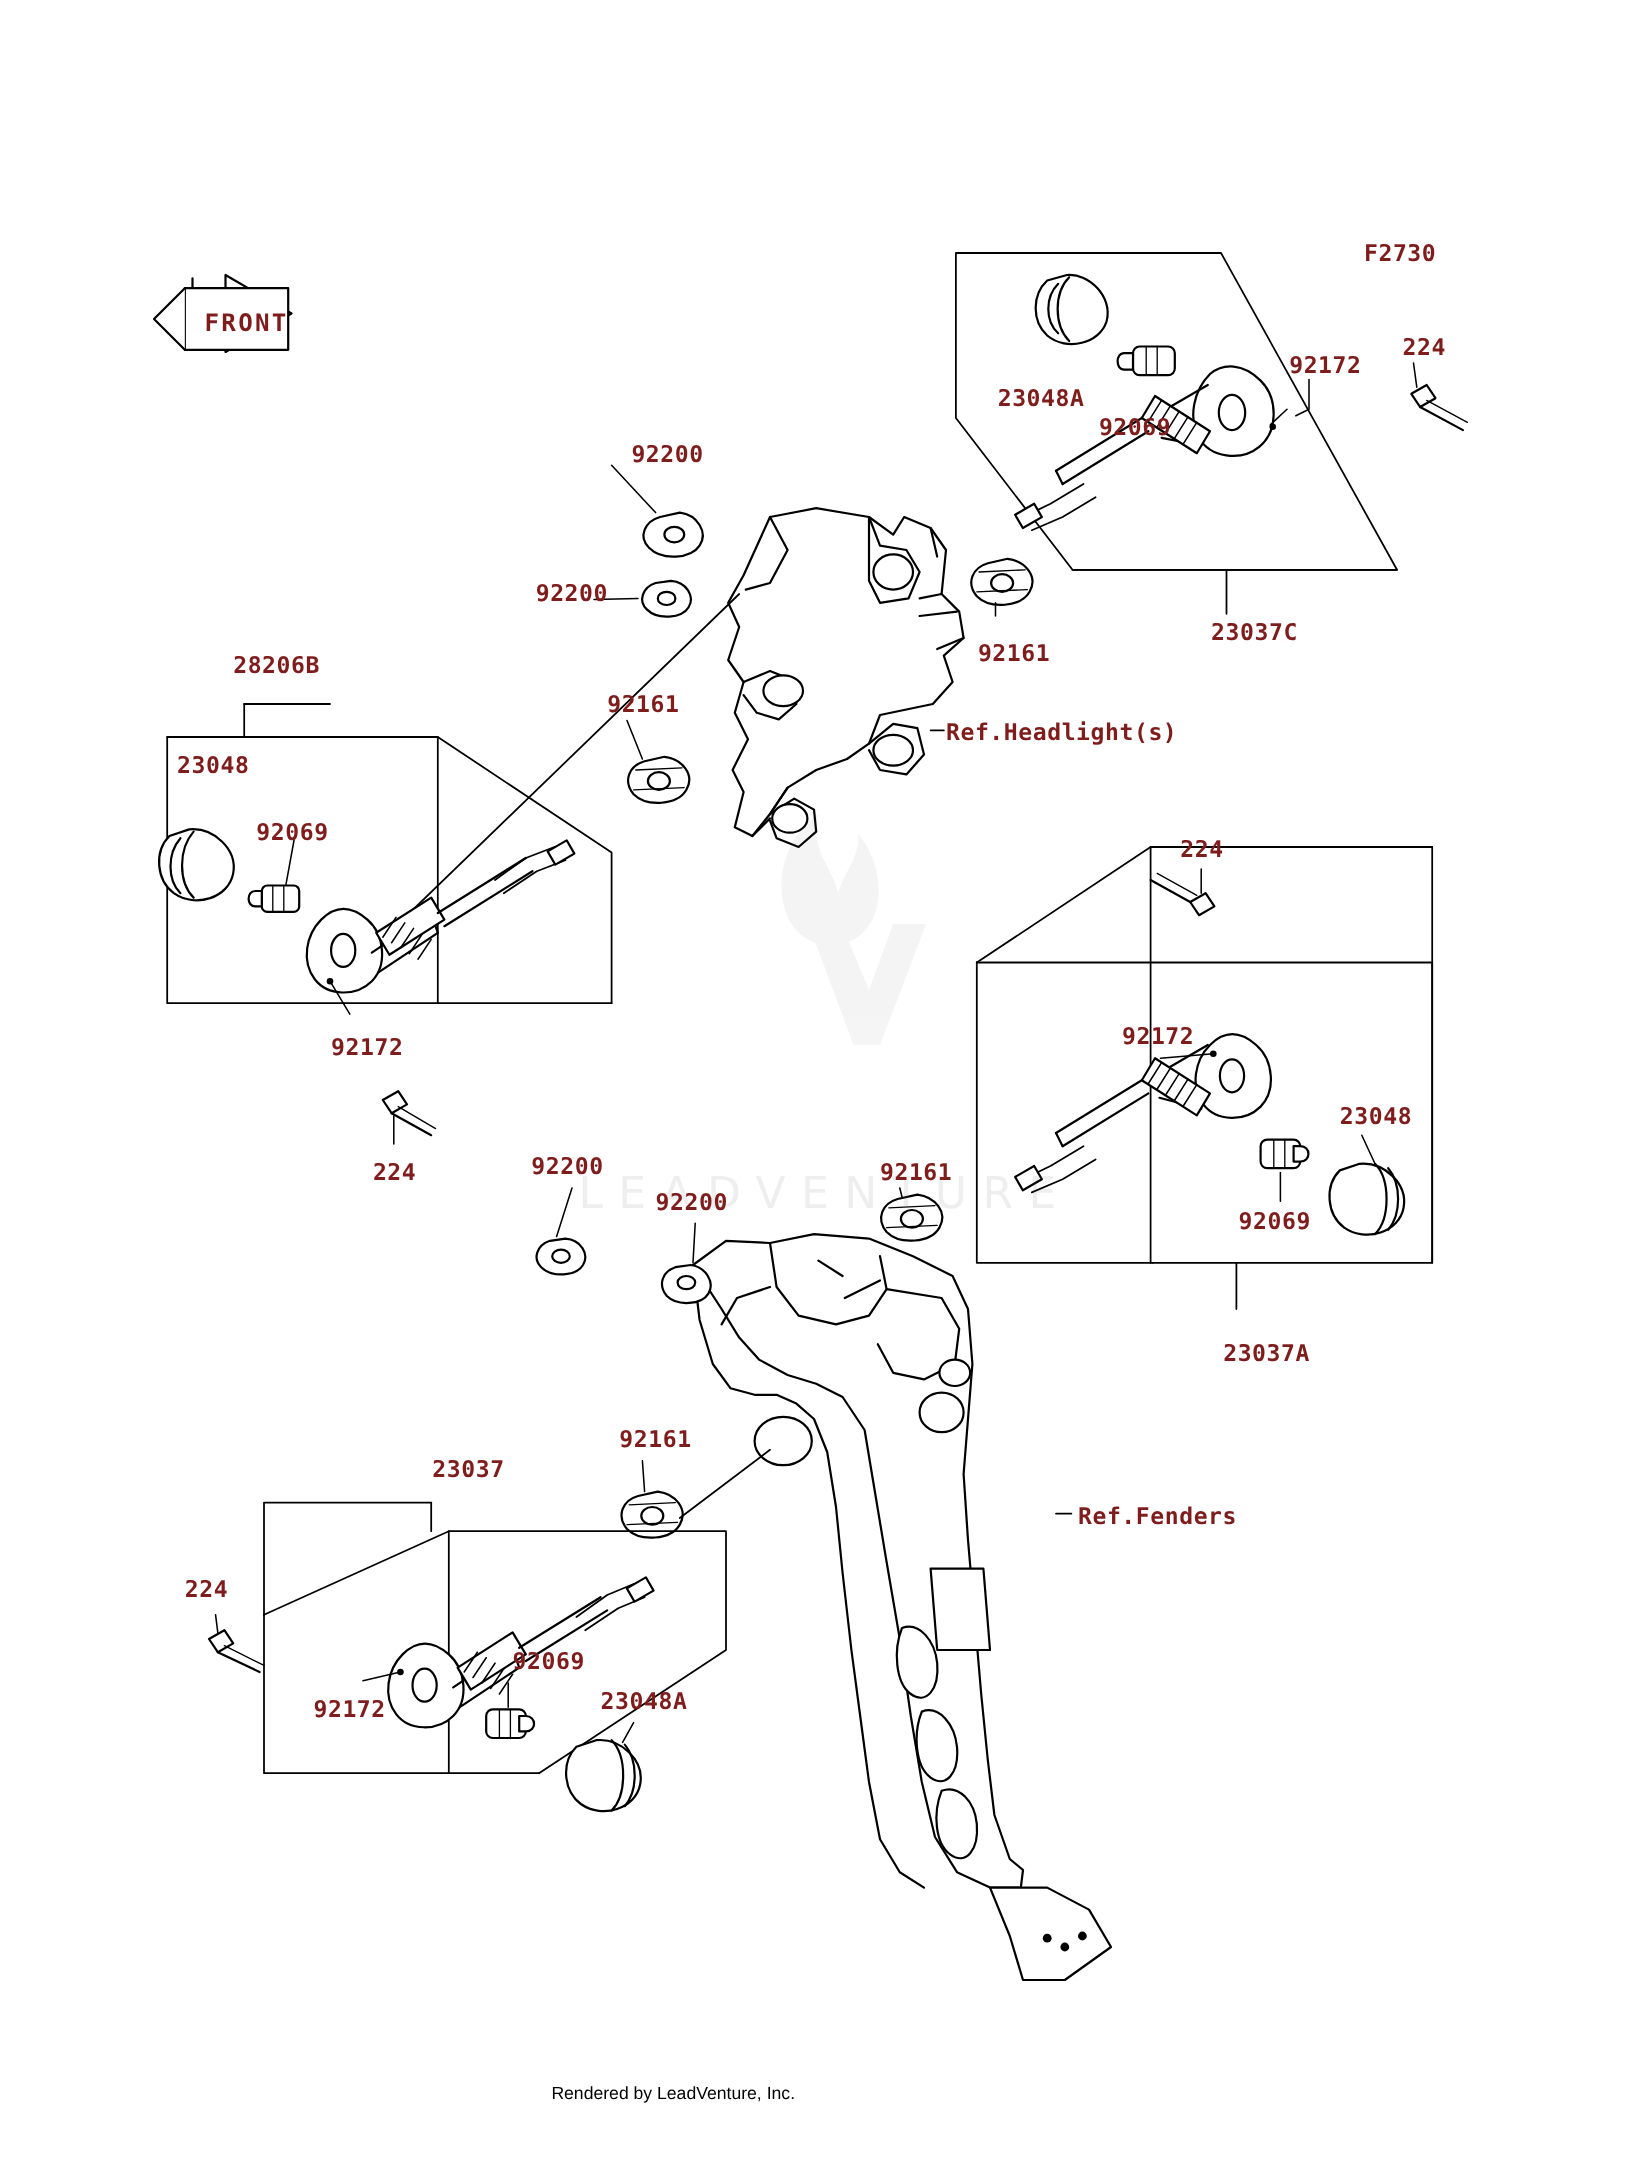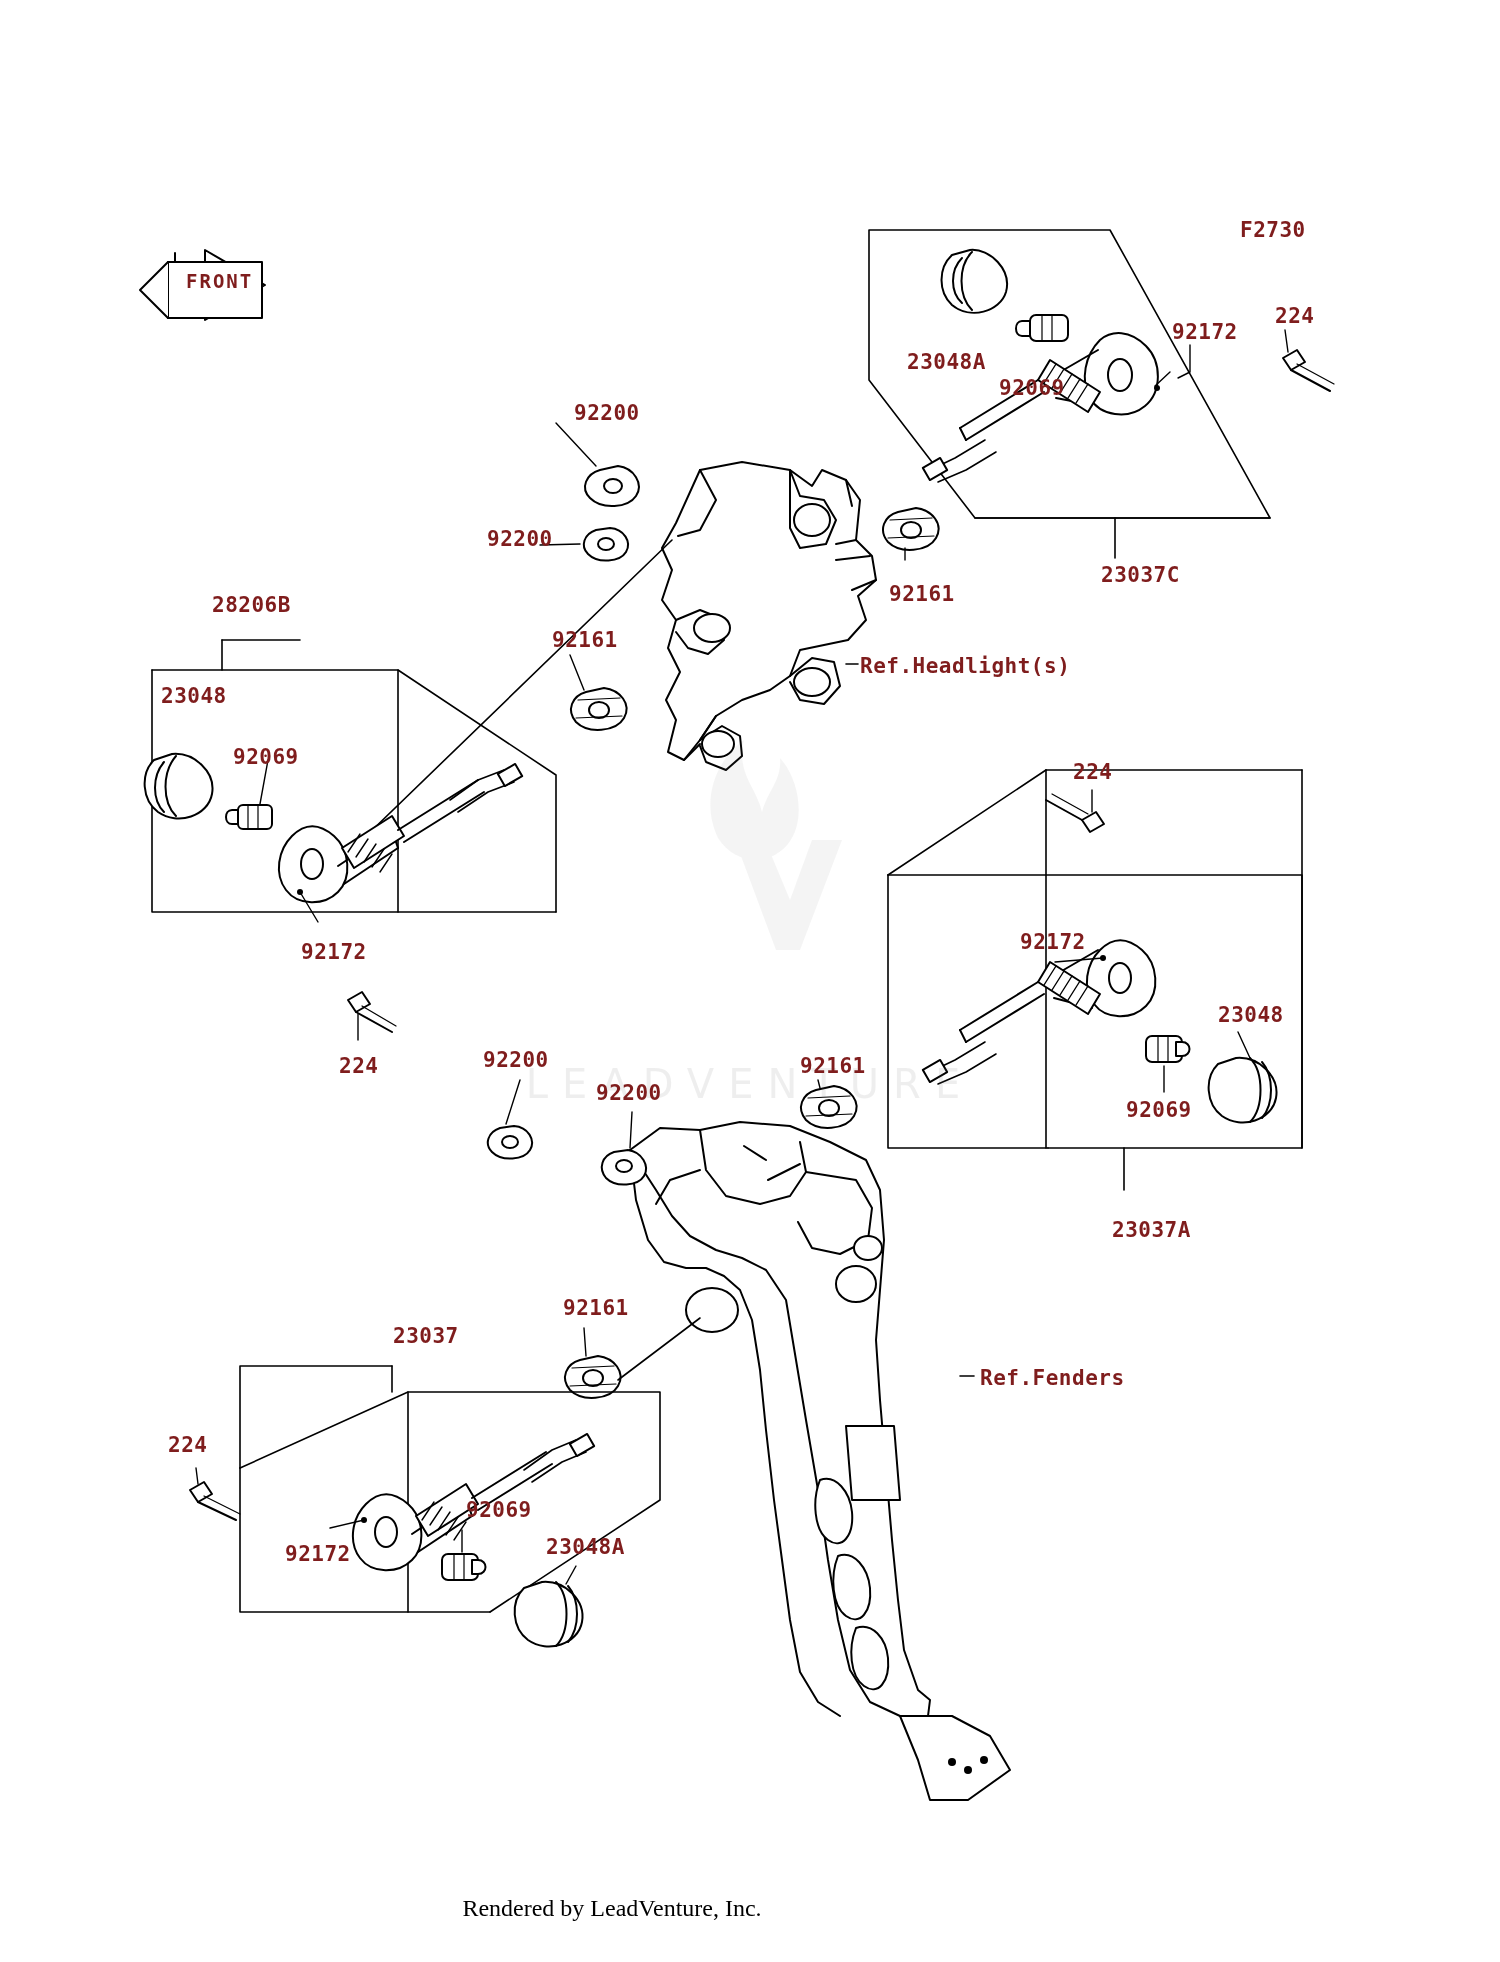--- a/index.html
+++ b/index.html
@@ -40,22 +40,22 @@
     width: 1500px;
     height: 1962px;
     pointer-events: none;
   }
   .footer {
     position: absolute;
     left: 0;
     top: 1895px;
     width: 1224px;
     text-align: center;
-    font-family: Liberation Serif, serif;
-    font-size: 24px;
+    font-family: Liberation Sans, sans-serif;
+    font-size: 16px;
     color: #000000;
   }
   .front-box {
     position: absolute;
     left: 160px;
     top: 243px;
   }
 </style>
 </head>
 <body>
@@ -382,21 +382,21 @@
   </svg>
 
   <svg id="watermark" viewBox="0 0 1500 1962">
     <g opacity="0.07" fill="#6e6e6e">
       <path d="M735 840 L765 840 L790 900 L812 840 L842 840 L800 950 L776 950 Z"></path>
       <path d="M718 838 C 700 800, 716 760, 744 740 C 736 774, 756 786, 762 812 C 768 790, 782 780, 780 758 C 800 780, 806 822, 788 844 C 770 866, 736 866, 718 838 Z"></path>
     </g>
     <text x="750" y="1098" text-anchor="middle" font-family="DejaVu Sans, sans-serif" font-size="40" letter-spacing="14" fill="#6e6e6e" opacity="0.11">LEADVENTURE</text>
   </svg>
 
-  <div class="lbl front-box" style="left:186px; top:270px; font-size:19px; letter-spacing:2px;">FRONT</div>
+  <div class="lbl front-box" style="left:186px; top:282px; font-size:22px; letter-spacing:2px;">FRONT</div>
 
   <div class="lbl" style="left:1240px; top:218px;">F2730</div>
 
   <div class="lbl" style="left:860px; top:654px;">Ref.Headlight(s)</div>
   <div class="lbl" style="left:980px; top:1366px;text-align:center;">Ref.Fenders</div>
 
   <div class="lbl" style="left:1101px; top:563px;">23037C</div>
   <div class="lbl" style="left:212px; top:593px;">28206B</div>
   <div class="lbl" style="left:1112px; top:1218px;">23037A</div>
   <div class="lbl" style="left:353px; top:1324px;margin-left:40px;">23037</div>

